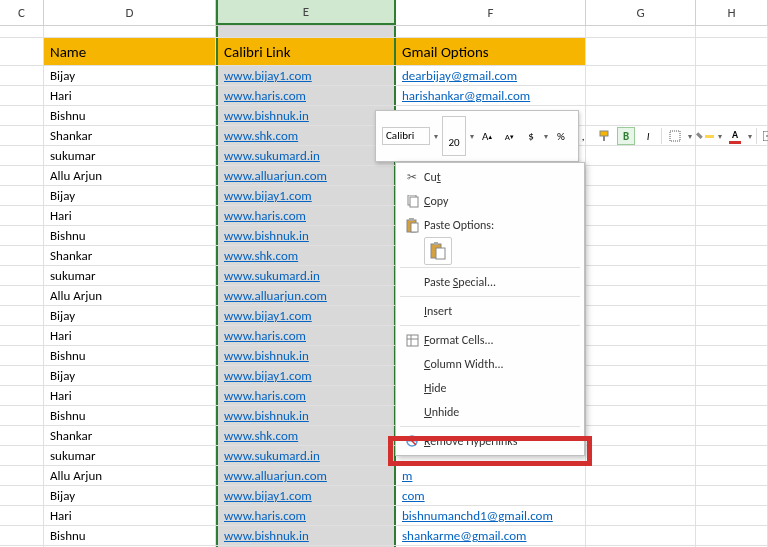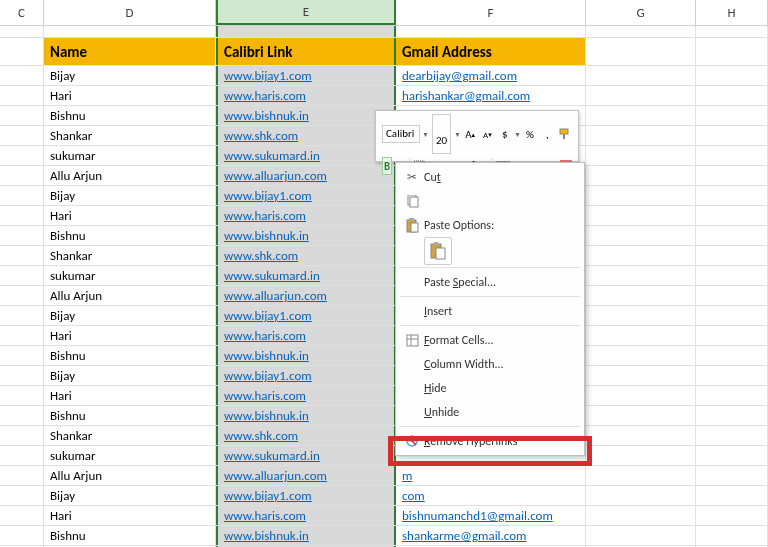--- a/index.html
+++ b/index.html
@@ -7,35 +7,35 @@
 
 
 .col-headers { display: flex; height: 26px; border-bottom: 1px solid #d0d0d0; background: #fff; position: absolute; top: 0; left: 0; right: 0; }
 .col-header { display: flex; align-items: center; justify-content: center; border-right: 1px solid #d0d0d0; color: #444; background: #fff; }
 .col-header.sel { background: #d0e7d0; border-bottom: 2px solid #2e7d32; }
 
 
 .grid { position: absolute; top: 26px; left: 0; right: 0; bottom: 0; }
 .row { display: flex; height: 20px; border-bottom: 1px solid #e0e0e0; }
 .cell { border-right: 1px solid #e0e0e0; padding: 2px 6px; overflow: hidden; white-space: nowrap; font-size: 13px; display: flex; align-items: center; }
-.cell.hdr { background: #f5b500; font-weight: bold; font-size: 15px; }
+.cell.hdr { background: #f5b500; font-weight: normal; font-size: 15px; }
 .cell.sel-col { background: #d9d9d9; }
 .cell.sel-col.hdr { background: #f5b500; }
 .link { color: #0563c1; text-decoration: underline; cursor: pointer; }
 
 
 .wC { width: 44px; }
 .wD { width: 172px; }
 .wE { width: 180px; border-left: 2px solid #2e7d32; border-right: 2px solid #2e7d32; }
 .wF { width: 190px; }
 .wG { width: 110px; }
 .wH { width: 72px; }
 
 
-.mini-toolbar { position: absolute; top: 110px; left: 375px; width: 204px; height: 52px; background: #fefefe; border: 1px solid #c0c0c0; box-shadow: 1px 2px 4px rgba(0,0,0,0.2); z-index: 5; padding: 3px 6px; display: flex; flex-direction: column; gap: 3px; }
+.mini-toolbar { position: absolute; top: 110px; left: 375px; width: 204px; height: 52px; background: #fefefe; border: 1px solid #c0c0c0; box-shadow: 1px 2px 4px rgba(0,0,0,0.2); z-index: 5; padding: 3px 6px; display: flex; flex-direction: row; gap: 3px; }
 .mt-row { display: flex; align-items: center; gap: 4px; }
 .mt-font { border: 1px solid #ccc; padding: 1px 3px; font-size: 11px; width: 48px; height: 18px; }
 .mt-size { border: 1px solid #ccc; padding: 19px 3px; font-size: 11px; width: 24px; text-align: center; height: 18px; }
 .mt-btn { width: 18px; height: 18px; display: flex; align-items: center; justify-content: center; font-size: 11px; cursor: pointer; }
 .mt-btn.bold { font-weight: bold; color: #2e7d32; border: 1px solid #9c9; background: #e8f5e9; }
 .mt-btn.italic { font-style: italic; }
 .mt-dd { font-size: 8px; color: #666; }
 .mt-sep { width: 1px; height: 16px; background: #ddd; }
 .color-bar { display: inline-block; width: 12px; height: 3px; }
 .color-red { background: #d32f2f; }
@@ -74,21 +74,21 @@
       <div class="cell wD"></div>
       <div class="cell wE sel-col"></div>
       <div class="cell wF"></div>
       <div class="cell wG"></div>
       <div class="cell wH"></div>
     </div>
   <div class="row" style="height:28px">
     <div class="cell wC"></div>
     <div class="cell wD hdr">Name</div>
     <div class="cell wE hdr sel-col">Calibri Link</div>
-    <div class="cell wF hdr">Gmail Address</div>
+    <div class="cell wF hdr">Gmail Options</div>
     <div class="cell wG"></div>
       <div class="cell wH"></div>
   </div>
   <div id="data-rows">
       <div class="row">
         <div class="cell wC"></div>
         <div class="cell wD">Bijay</div>
         <div class="cell wE sel-col">
           <span class="link">www.bijay1.com</span>
         </div>
@@ -445,20 +445,21 @@
     <span class="cm-icon">✂</span>
     <span class="cm-label"><span>Cu</span><u>t</u></span>
   </div>
   <div class="cm-item">
     <span class="cm-icon">
       <svg width="13" height="13" viewBox="0 0 13 13">
           <rect x="2" y="0" width="8" height="10" fill="#fff" stroke="#888"></rect>
           <rect x="4" y="2" width="8" height="10" fill="#fff" stroke="#888"></rect>
         </svg>
     </span>
+    <span class="cm-label"><u>C</u><span>opy</span></span>
   </div>
   <div class="cm-item" style="cursor:default">
     <span class="cm-icon">
       <svg width="13" height="15" viewBox="0 0 13 15">
           <rect x="1" y="2" width="9" height="12" fill="#d4a040" stroke="#888"></rect>
           <rect x="3" y="0" width="5" height="3" fill="#aaa"></rect>
           <rect x="5" y="5" width="7" height="9" fill="#fff" stroke="#888"></rect>
         </svg>
     </span>
     <span class="cm-label" style="font-weight:normal">Paste Options:</span>

